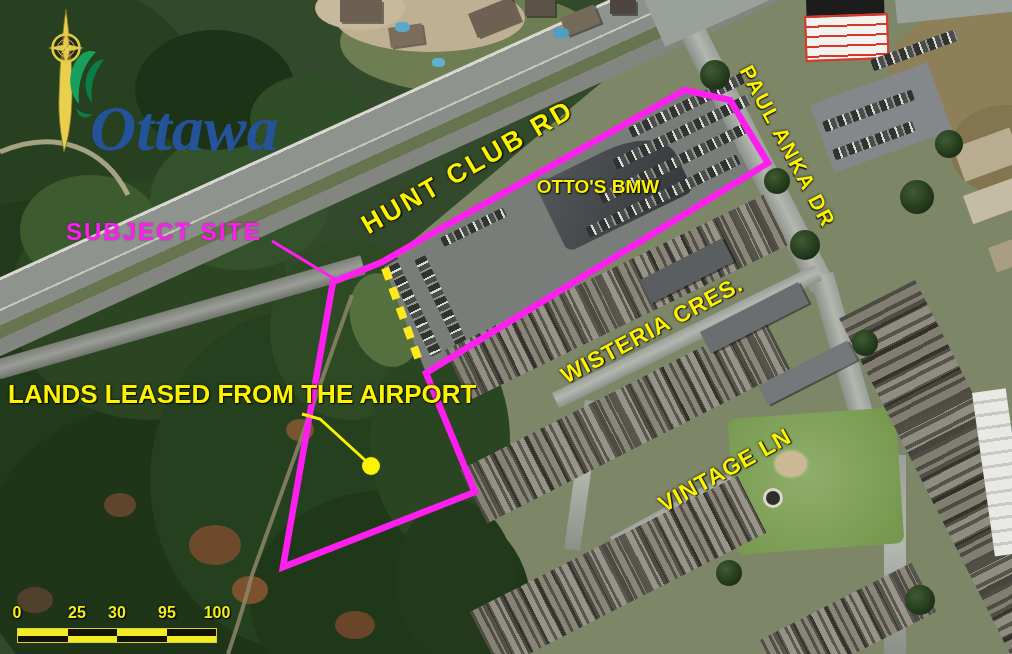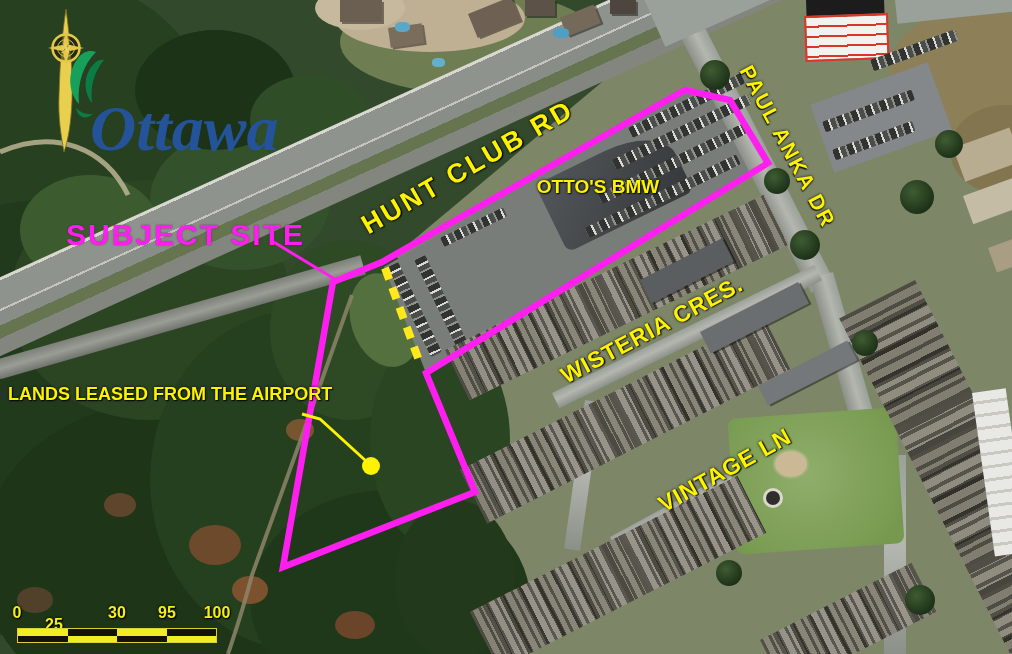--- a/index.html
+++ b/index.html
@@ -53,27 +53,27 @@
     background:radial-gradient(circle at 45% 45%,#8fae6b,#77994f 85%);border-radius:8px;}
   .pg{left:775px;top:451px;width:32px;height:26px;border-radius:50%;background:#cbb894;box-shadow:0 0 0 2px #9fb27a;}
   .pgdot{left:766px;top:491px;width:14px;height:14px;border-radius:50%;background:#2e2e2a;box-shadow:0 0 0 3px #dcd8ce;}
   .indus{position:absolute;transform-origin:0 0;}
   
   .ylab{position:absolute;color:#fdf300;font-weight:bold;
         text-shadow:0 0 3px rgba(0,0,0,.95),1px 1px 1px rgba(0,0,0,.8);white-space:nowrap;}
   .mlab{position:absolute;color:#ff1ef0;font-weight:bold;letter-spacing:2px;
         text-shadow:0 0 2px rgba(60,0,60,.5);white-space:nowrap;}
   .center{text-align:center;}
-  #lbl-subject{left:66px;top:218px;font-size:30px;}
+  #lbl-subject{left:66px;top:218px;font-size:24px;}
   #lbl-hunt{left:333px;top:152px;width:270px;font-size:27px;letter-spacing:3px;transform:rotate(-30deg);}
   #lbl-ottos{left:498px;top:176px;width:200px;font-size:19px;line-height:21px;}
   #lbl-paul{left:700px;top:130px;width:170px;font-size:21px;letter-spacing:2px;transform:rotate(62deg);}
   #lbl-wis{left:551px;top:317px;width:200px;font-size:23px;letter-spacing:1px;transform:rotate(-28deg);}
   #lbl-vin{left:625px;top:457px;width:200px;font-size:23px;letter-spacing:1px;transform:rotate(-29deg);}
-  #lbl-lands{left:8px;top:383px;width:308px;font-size:18px;line-height:22px;}
+  #lbl-lands{left:8px;top:383px;width:308px;font-size:26px;line-height:22px;}
   
   #scalebar{left:14px;top:604px;width:210px;height:42px;}
   #scalebar .num{position:absolute;top:0;transform:translateX(-50%);
      color:#f4ef1a;font-size:16px;font-weight:bold;
      text-shadow:0 0 3px rgba(0,0,0,.95),1px 1px 1px #000;}
   #sbar{position:absolute;left:3px;top:24px;width:200px;height:15px;
      border:1px solid #d8d23a;background:#13130b;display:flex;flex-direction:column;}
   #sbar .row{display:flex;flex:1;}
   #sbar .seg{width:25%;}
   .segY{background:#f2ec22;} .segD{background:#13130b;}
@@ -230,21 +230,21 @@
   <div id="lbl-wis" class="ylab center">WISTERIA CRES.</div>
 
   <div id="lbl-vin" class="ylab center">VINTAGE LN</div>
 
   <div id="lbl-lands" class="ylab center">
     <div>LANDS LEASED FROM THE AIRPORT</div>
   </div>
 
   <div id="scalebar" class="abs">
     <span class="num" style="left:3px;">0</span>
-    <span class="num" style="left:40px;margin-top:12px;">25</span>
+    <span class="num" style="left:63px;">25</span>
     <span class="num" style="left:103px;">30</span>
     <span class="num" style="left:153px;">95</span>
     <span class="num" style="left:203px;">100</span>
     <div id="sbar">
       <div class="row">
         <div class="seg segY"></div>
         <div class="seg segD"></div>
         <div class="seg segY"></div>
         <div class="seg segD"></div>
       </div>

